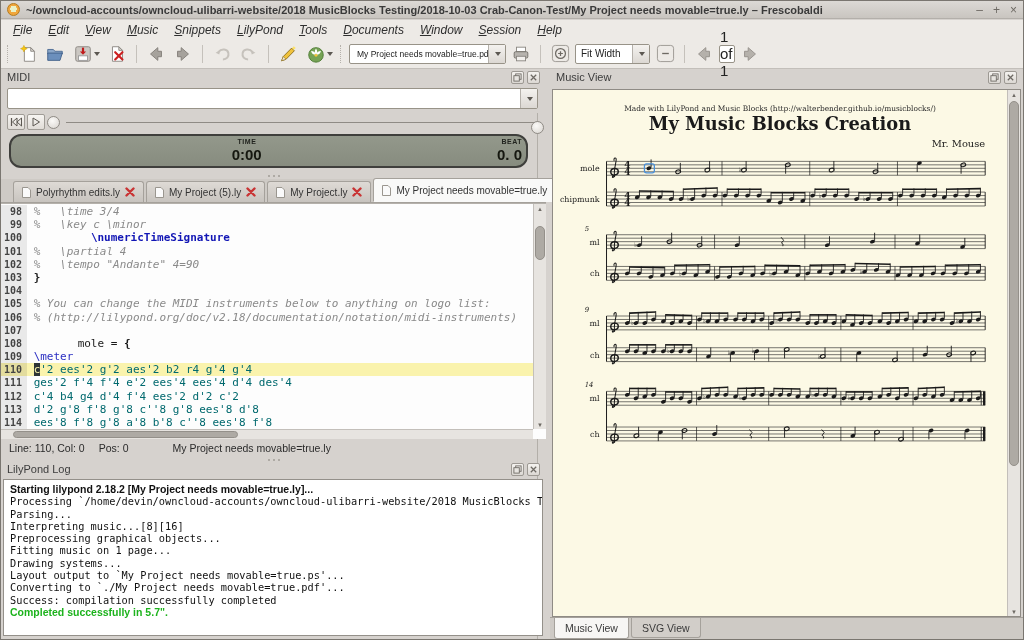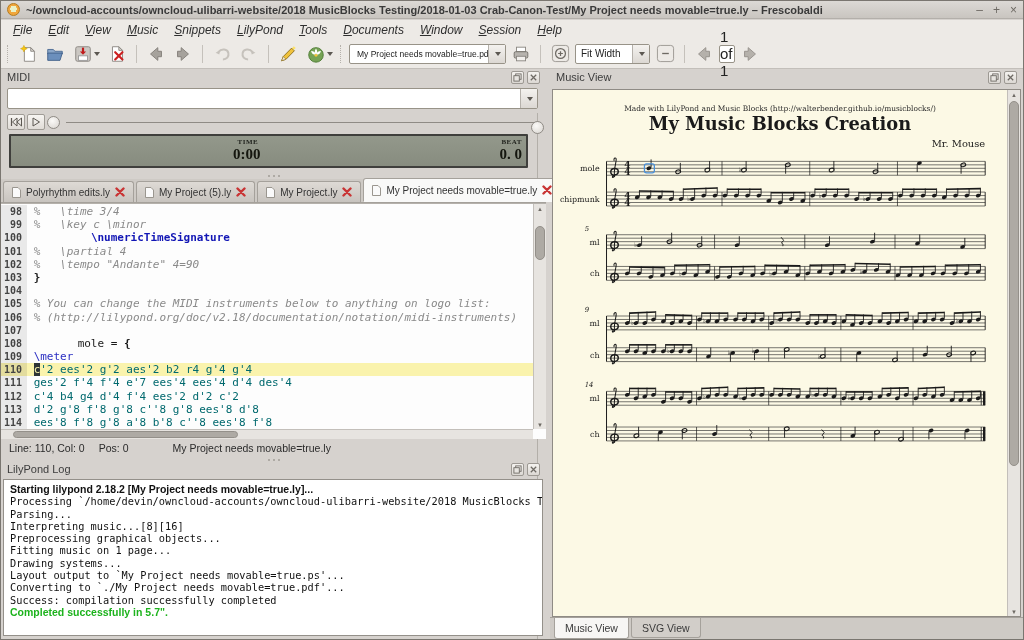--- a/index.html
+++ b/index.html
@@ -34,31 +34,31 @@
   .panel-header{height:16px;display:flex;align-items:center;padding:0 6px;font-size:11px;color:#3c3c3c;}
   .panel-btns{margin-left:auto;display:flex;gap:3px;}
   .phb{width:13px;height:13px;border:1px solid #9d9993;border-radius:2px;background:linear-gradient(#f4f2ef,#dcd8d3);display:flex;align-items:center;justify-content:center;}
   
   .midi-combo{position:absolute;left:6px;right:8px;top:19px;height:21px;background:#fff;border:1px solid #989388;border-radius:2px;display:flex;}
   .midi-combo .spacer{flex:1;}
   .transport{position:absolute;left:6px;right:8px;top:44px;height:18px;display:flex;align-items:center;gap:2px;}
   .tp-btn{width:18px;height:16px;border:1px solid #a09c96;border-radius:2px;background:linear-gradient(#f7f5f2,#e0dcd7);display:flex;align-items:center;justify-content:center;}
   .dial{width:13px;height:13px;border-radius:50%;border:1px solid #8f8b85;background:radial-gradient(circle at 40% 35%,#fbfaf8,#d8d4cf);position:relative;}
   .slider-track{flex:1;height:1px;background:#8f8b85;margin:0 4px;}
-  .lcd{position:absolute;left:8px;right:18px;top:65px;height:34px;background:linear-gradient(#93988b,#878c7f);border:2px solid #3f3f3c;border-radius:1px;font-family:Liberation Serif, serif;}
+  .lcd{position:absolute;left:8px;right:18px;top:65px;height:34px;background:linear-gradient(#93988b,#878c7f);border:2px solid #3f3f3c;border-radius:12px;}
   .lcd .tlabel{position:absolute;left:44%;top:2px;font-size:7px;font-weight:bold;color:#22241f;letter-spacing:.5px;}
   .lcd .tvalue{position:absolute;left:38%;top:10px;width:80px;text-align:center;font-size:15px;font-weight:bold;color:#15170f;}
   .lcd .blabel{position:absolute;right:4px;top:2px;font-size:7px;font-weight:bold;color:#22241f;letter-spacing:.5px;}
   .lcd .bvalue{position:absolute;right:4px;top:10px;font-size:15px;font-weight:bold;color:#15170f;}
   .midi-sep{position:absolute;right:8px;top:44px;bottom:-2px;width:1px;background:#b3afa9;}
   .right-dial{position:absolute;right:2px;top:52px;}
   .h-splitter{height:6px;display:flex;align-items:center;justify-content:center;gap:3px;}
   .h-splitter i{width:2px;height:2px;border-radius:50%;background:#a09c96;display:block;}
   
-  .tabbar{position:absolute;left:0;top:110px;width:100%;height:24px;background:#cecac5;border-bottom:1px solid #a5a19b;display:flex;align-items:flex-end;padding:0 0 0 2px;}
+  .tabbar{position:absolute;left:0;top:110px;width:100%;height:24px;background:#cecac5;border-bottom:1px solid #a5a19b;display:flex;align-items:flex-end;padding:0 0 0 12px;}
   .tab{display:flex;align-items:center;gap:5px;height:21px;padding:0 8px;margin-right:2px;border:1px solid #a5a19b;border-bottom:none;border-radius:3px 3px 0 0;background:linear-gradient(#dedad5,#c8c4bf);font-size:10px;color:#333;white-space:nowrap;}
   .tab.active{background:#f9f9f8;height:24px;border-bottom:1px solid #f9f9f8;}
   .tab-scroll{margin-left:auto;display:flex;gap:1px;padding:2px;}
   .tsb{width:14px;height:18px;border:1px solid #a5a19b;border-radius:2px;background:linear-gradient(#ece9e5,#d3cfca);display:flex;align-items:center;justify-content:center;}
   
   .editor{position:absolute;left:0;top:134px;width:100%;height:236px;background:#fdfdfd;border-top:1px solid #b5b1ab;}
   .ed-rows{position:absolute;left:0;top:1px;right:13px;bottom:10px;overflow:hidden;font-family:"DejaVu Sans Mono",monospace;font-size:11px;line-height:13.2px;}
   .ed-row{position:relative;height:13.2px;white-space:pre;}
   .ed-row.current{background:#faf3ad;}
   .ed-num{display:inline-block;width:26px;padding-right:5px;text-align:right;background:#e9e9e9;color:#444;font-weight:bold;font-size:10px;}
@@ -94,21 +94,21 @@
   .btab.active{background:#f7f6f4;height:21px;}
   svg{display:block;}
 </style>
 </head>
 <body>
 
 <div class="window">
 
   <div class="titlebar">
     <span class="app-icon"></span>
-    <span class="title-text">~/owncloud-accounts/owncloud-ulibarri-website/2018 MusicBlocks Testing/2018-01-03 Crab-Canon-Test/My Project needs movable=true.ly – Frescobaldi</span>
+    <span class="title-text">~/owncloud-accounts/owncloud-ulibarri-website/2018 MusicBlocks Testing/2018-10-03 Crab-Canon-Test/My Project needs movable=true.ly – Frescobaldi</span>
     <span class="win-controls">
       <span class="win-btn">–</span>
       <span class="win-btn">+</span>
       <span class="win-btn">×</span>
     </span>
   </div>
 
   <div class="menubar" id="menubar">
       <span class="menu-item"><u>F</u>ile</span>
       <span class="menu-item"><u>E</u>dit</span>
@@ -382,21 +382,21 @@
           <div class="ed-row"><span class="ed-num">101</span> <span class="tok-comment">%   \partial 4</span></div>
           <div class="ed-row"><span class="ed-num">102</span> <span class="tok-comment">%   \tempo "Andante" 4=90</span></div>
           <div class="ed-row"><span class="ed-num">103</span> <span class="tok-brace">}</span></div>
           <div class="ed-row"><span class="ed-num">104</span> </div>
           <div class="ed-row"><span class="ed-num">105</span> <span class="tok-comment">% You can change the MIDI instruments below to anything on logo list:</span></div>
           <div class="ed-row"><span class="ed-num">106</span> <span class="tok-comment">% (http://lilypond.org/doc/v2.18/documentation/notation/midi-instruments)</span></div>
           <div class="ed-row"><span class="ed-num">107</span> </div>
           <div class="ed-row"><span class="ed-num">108</span> <span class="tok-plain">mole = </span><span class="tok-brace">{</span></div>
           <div class="ed-row"><span class="ed-num">109</span> <span class="tok-cmd2">\meter</span></div>
           <div class="ed-row current"><span class="ed-num">110</span> <span class="tok-note tok-cur">c</span><span class="tok-note">'2 ees'2 g'2 aes'2 b2 r4 g'4 g'4</span></div>
-          <div class="ed-row"><span class="ed-num">111</span> <span class="tok-note">ges'2 f'4 f'4 e'7 ees'4 ees'4 d'4 des'4</span></div>
+          <div class="ed-row"><span class="ed-num">111</span> <span class="tok-note">ges'2 f'4 f'4 e'2 ees'4 ees'4 d'4 des'4</span></div>
           <div class="ed-row"><span class="ed-num">112</span> <span class="tok-note">c'4 b4 g4 d'4 f'4 ees'2 d'2 c'2</span></div>
           <div class="ed-row"><span class="ed-num">113</span> <span class="tok-note">d'2 g'8 f'8 g'8 c''8 g'8 ees'8 d'8</span></div>
           <div class="ed-row"><span class="ed-num">114</span> <span class="tok-note">ees'8 f'8 g'8 a'8 b'8 c''8 ees'8 f'8</span></div>
         </div>
       <div class="vscroll">
         <span class="sarrow" style="top:0">▲</span>
         <div class="vthumb" style="top:22px;height:34px;"></div>
         <span class="sarrow" style="bottom:0">▼</span>
       </div>
       <div class="hscroll">

